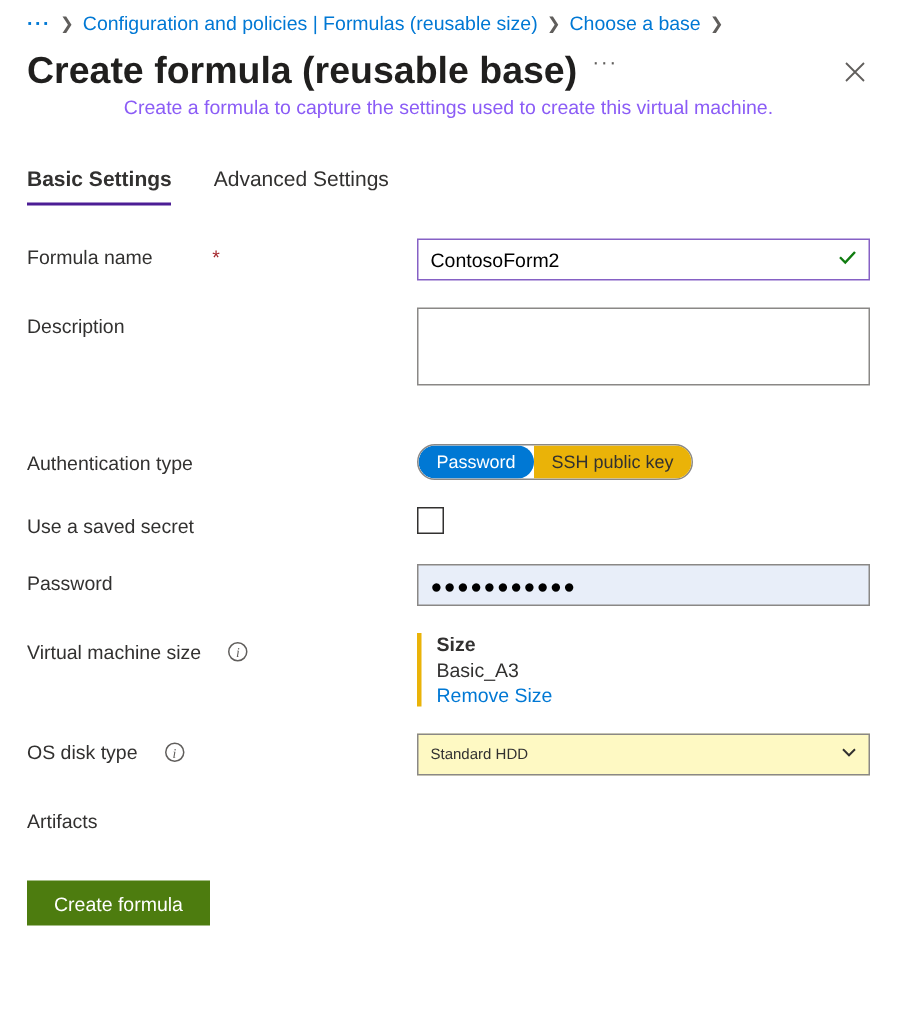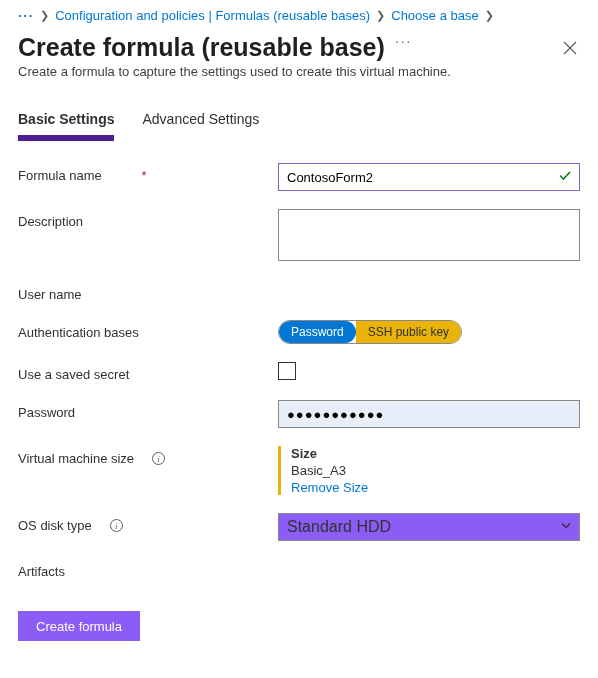--- a/index.html
+++ b/index.html
@@ -42,42 +42,43 @@
       font-weight: 600;
       color: #201f1e;
     }
     .more-dots { color: #605e5c; font-size: 14px; letter-spacing: 1px; cursor: pointer; }
     .close-x {
       width: 20px; height: 20px;
       display: flex; align-items: center; justify-content: center;
       cursor: pointer; color: #605e5c;
     }
     .subtitle {
-      color: #404040;
+      color: #8b5cf6;
       font-size: 13px;
       margin-bottom: 26px;
+      text-align: center;
     }
 
     
     .tabs {
       display: flex;
       gap: 28px;
       border-bottom: none;
       margin-bottom: 22px;
     }
     .tab {
       font-size: 14px;
       padding: 6px 0 8px 0;
       cursor: pointer;
       color: #323130;
       border-bottom: 2px solid transparent;
     }
     .tab.active {
       font-weight: 600;
-      border-bottom: 6px solid #4c1d95;
+      border-bottom: 2px solid #4c1d95;
     }
 
     
     .form-row {
       display: flex;
       align-items: flex-start;
       margin-bottom: 18px;
     }
     .form-label {
       width: 260px;
@@ -172,22 +173,22 @@
     }
     .info-block .link { font-size: 13px; }
 
     
     .select-wrap { position: relative; }
     .select {
       width: 100%;
       height: 28px;
       border: 1px solid #8a8886;
       padding: 0 28px 0 8px;
-      font-size: 16px;
-      background: #8b5cf6;
+      font-size: 10px;
+      background: #fef9c3;
       display: flex;
       align-items: center;
       cursor: pointer;
     }
     .select-chev {
       position: absolute;
       right: 8px; top: 50%;
       transform: translateY(-50%);
       color: #323130;
       pointer-events: none;
@@ -202,40 +203,40 @@
       align-items: center; justify-content: center;
       font-size: 9px;
       font-style: italic;
       font-family: Georgia, serif;
       color: #605e5c;
       cursor: pointer;
     }
 
     
     .primary-btn {
-      background: #8b5cf6;
+      background: #4d7c0f;
       color: #fff;
       border: none;
       height: 30px;
       padding: 0 18px;
       font-size: 13px;
       cursor: pointer;
       margin-top: 14px;
     }
   </style>
 </head>
 <body>
 
 
 
 
 <div class="breadcrumb">
   <span class="dots">···</span>
   <span class="chev">❯</span>
-  <a href="#" class="crumb">Configuration and policies | Formulas (reusable bases)</a>
+  <a href="#" class="crumb">Configuration and policies | Formulas (reusable size)</a>
   <span class="chev">❯</span>
   <a href="#" class="crumb">Choose a base</a>
   <span class="chev">❯</span>
 </div>
 
 
 <div class="header-row">
   <div class="header-title-wrap">
     <h1 class="page-title">Create formula (reusable base)</h1>
     <span class="more-dots">···</span>
@@ -274,26 +275,25 @@
 
 <div class="form-row">
   <div class="form-label">Description</div>
   <div class="form-control">
     <textarea class="text-input" style=""></textarea>
   </div>
 </div>
 
 
 <div class="form-row">
-  <div class="form-label">User name</div>
-</div>
-
-
-<div class="form-row">
-  <div class="form-label">Authentication bases</div>
+</div>
+
+
+<div class="form-row">
+  <div class="form-label">Authentication type</div>
   <div class="form-control">
     <div class="pill-group">
       <div class="pill selected">Password</div>
       <div class="pill">SSH public key</div>
     </div>
   </div>
 </div>
 
 
 <div class="form-row">

